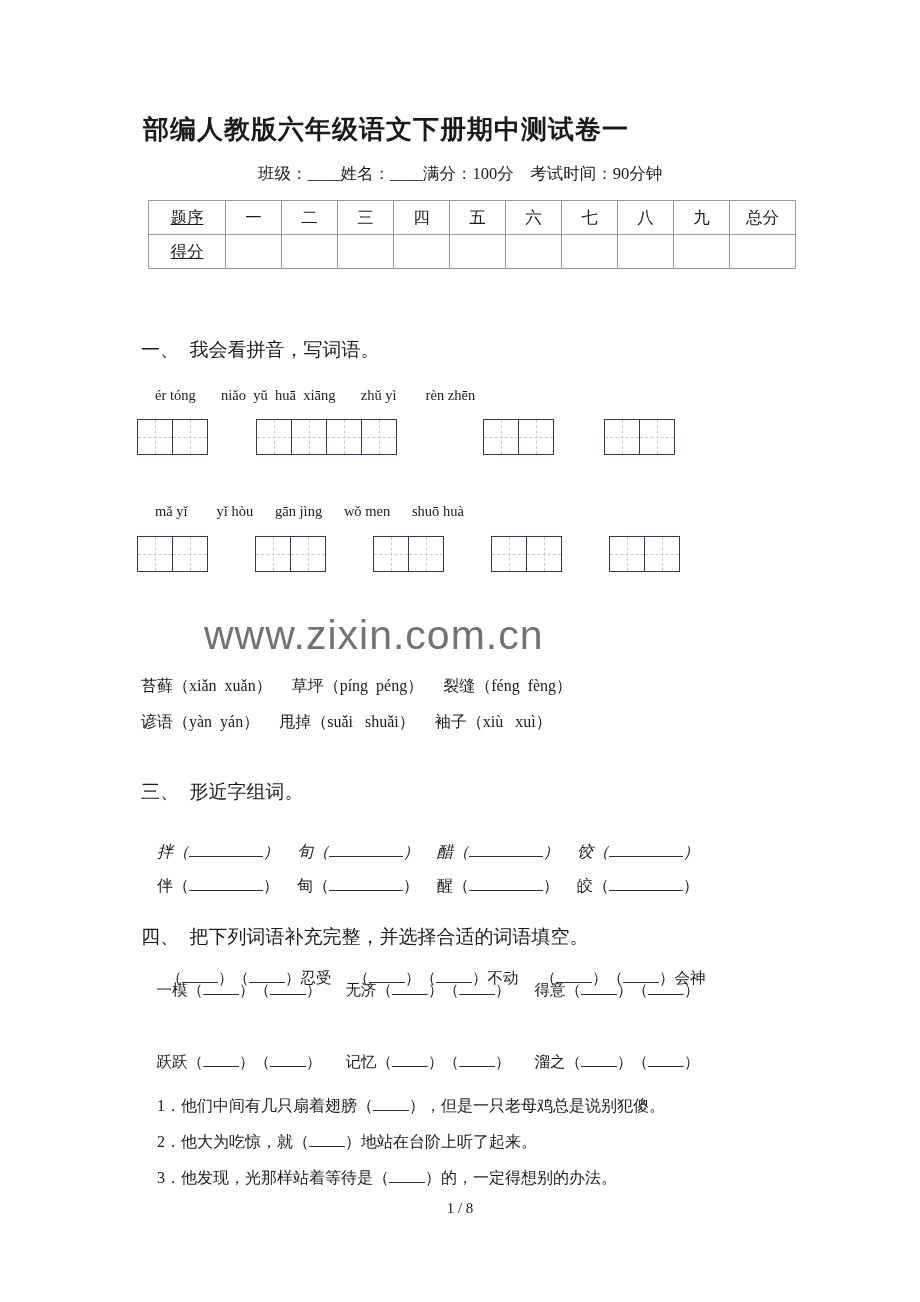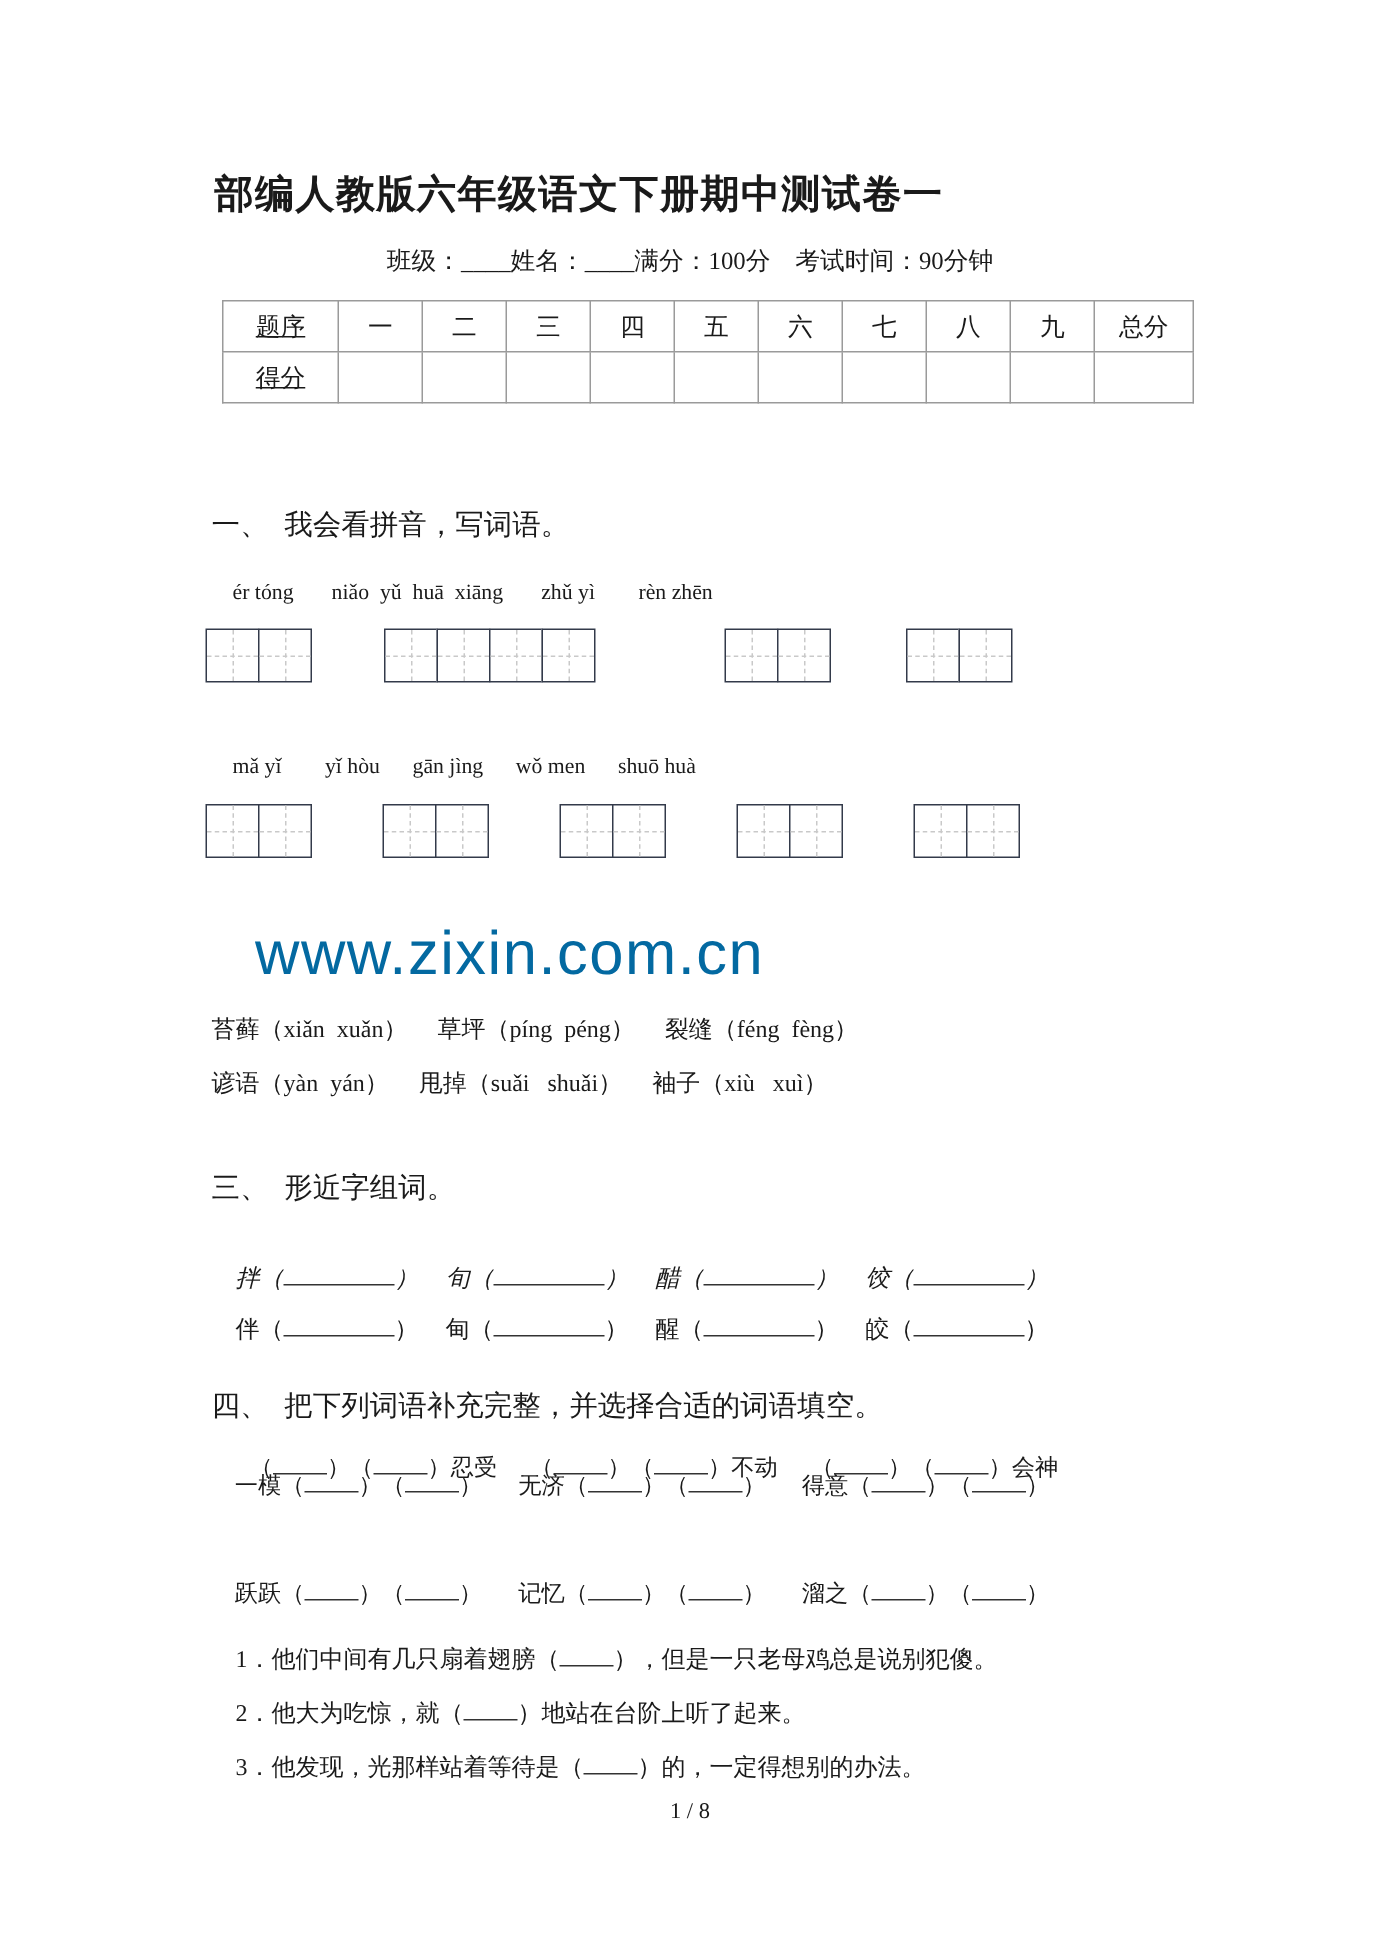--- a/index.html
+++ b/index.html
@@ -17,27 +17,27 @@
   }
 
   .page {
     position: absolute;
     inset: 0;
   }
 
   
   .watermark {
     position: absolute;
-    left: 170px;
+    left: 204px;
     top: 612px;
     width: 520px;
     font-family: "Liberation Sans", sans-serif;
     font-size: 41px;
     letter-spacing: 1px;
-    color: #0369a1;
+    color: #737373;
     white-space: nowrap;
     user-select: none;
     z-index: 0;
   }
 
   
   .doc-title {
     position: absolute;
     top: 112px;
     left: 0;

